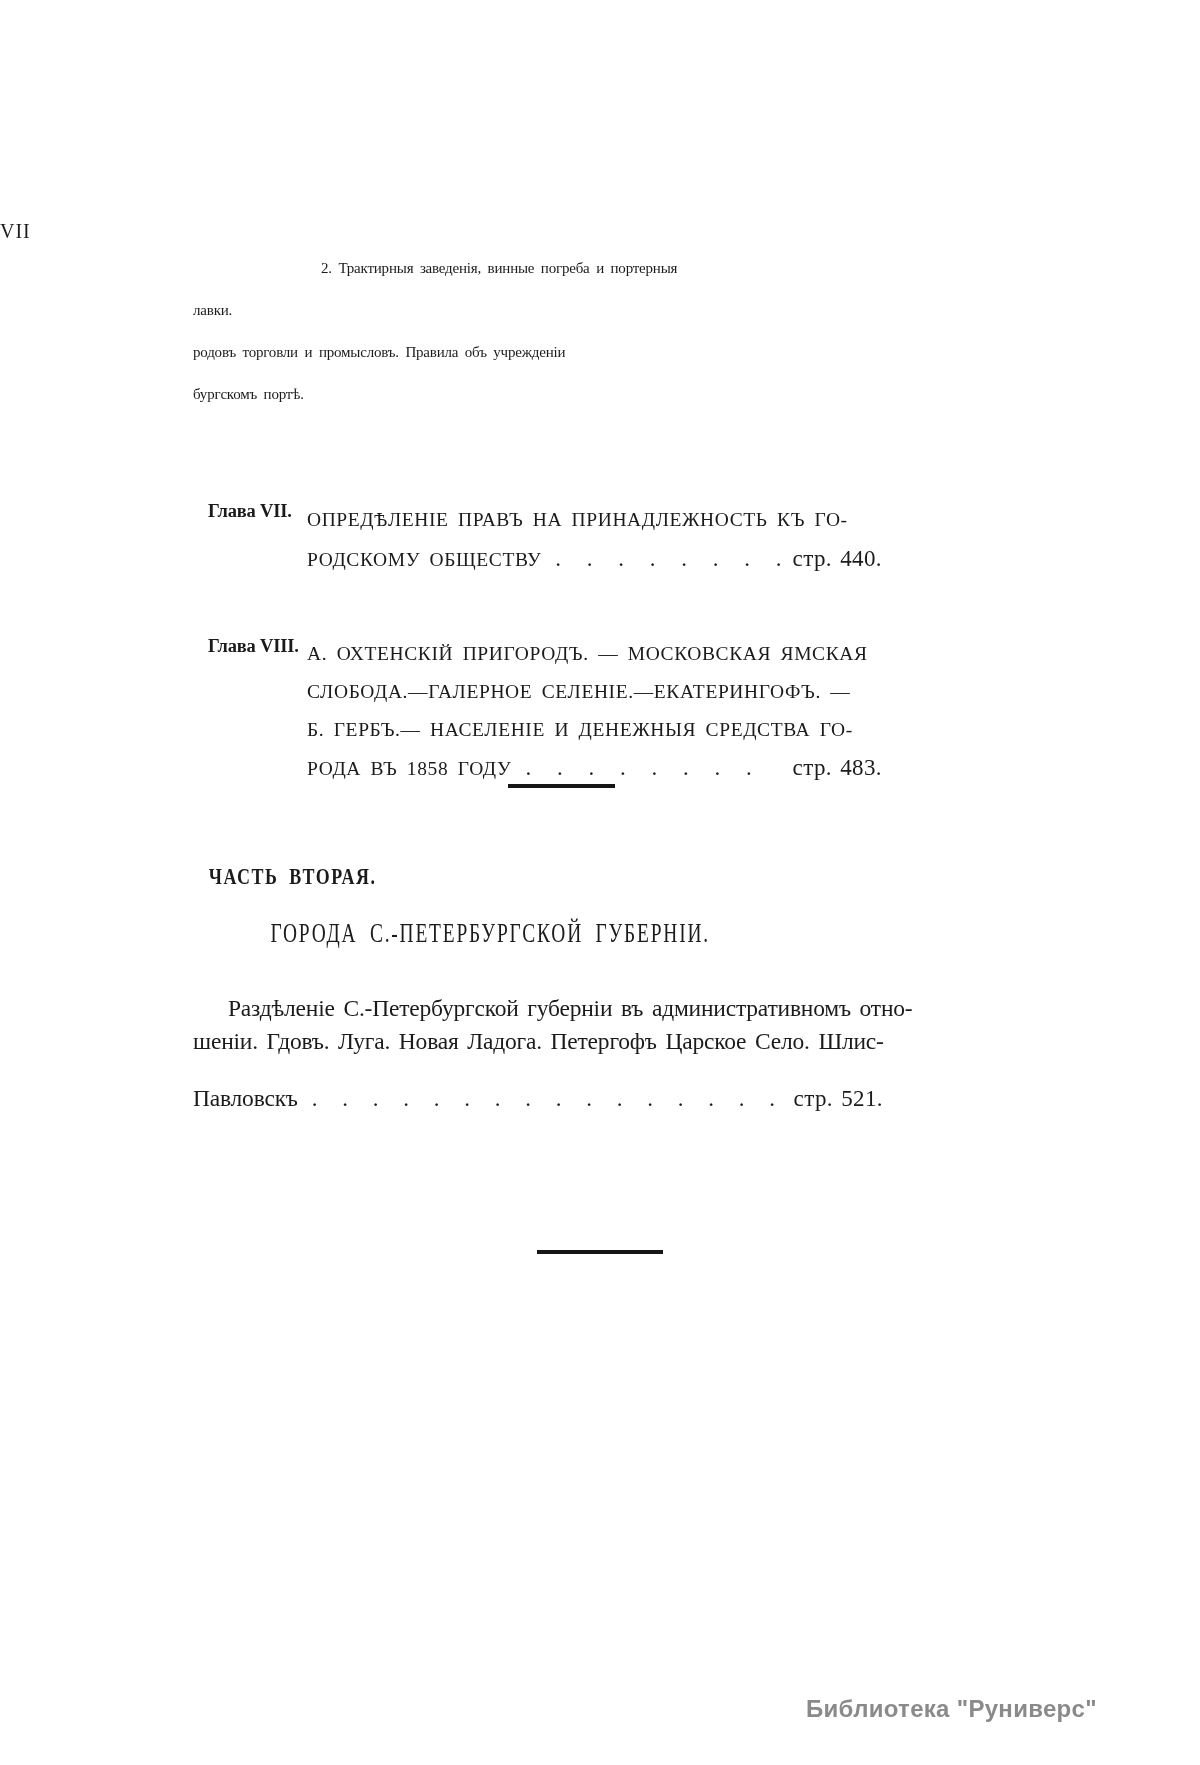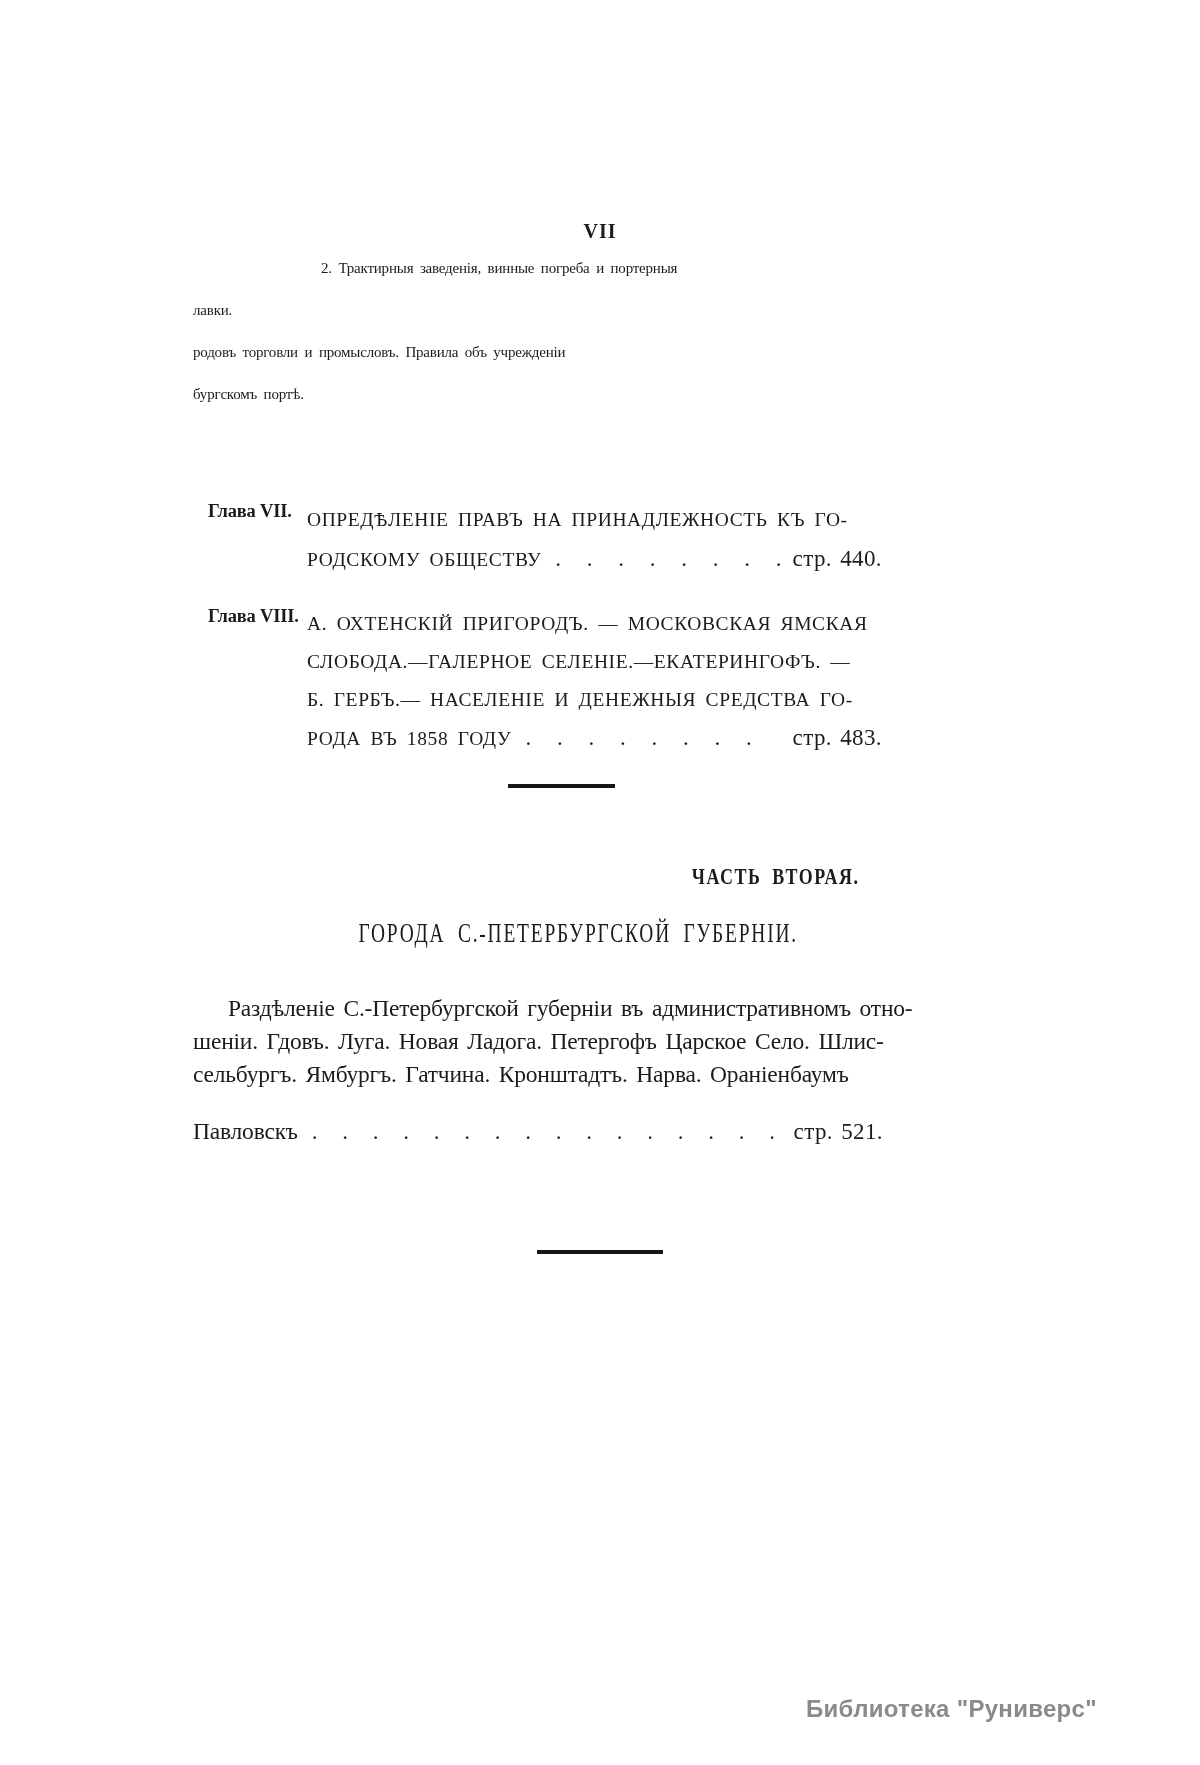--- a/index.html
+++ b/index.html
@@ -11,23 +11,22 @@
     font-family: "Liberation Serif", serif;
     color: #1b1b1b;
     overflow: hidden;
   }
 
   
   .pagenum {
     position: absolute;
     top: 220px; left: 0;
     width: 1200px;
-    text-align: center;
     font-size: 20px;
-    font-weight: bold;
+    font-weight: normal;
     letter-spacing: 1px;
   }
 
   
   .toc-items {
     position: absolute;
     left: 193px; top: 247px;
     width: 700px;
     font-size: 15px;
     line-height: 42px;
@@ -38,21 +37,21 @@
   .toc-items .line.first { padding-left: 128px; }
 
   
   .chapter {
     position: absolute;
     left: 208px;
     display: flex;
     align-items: flex-start;
   }
   .chapter.ch7 { top: 500px; }
-  .chapter.ch8 { top: 605px; }
+  .chapter.ch8 { top: 635px; }
   .ch-label {
     width: 99px;
     flex: 0 0 99px;
     font-size: 18.5px;
     font-weight: bold;
     letter-spacing: -0.2px;
     white-space: nowrap;
     padding-top: 1px;
   }
   .ch-body { width: 575px; }
@@ -82,23 +81,23 @@
   }
 
   
   .rule { position: absolute; height: 4px; background: #161616; }
   .rule.rule1 { left: 508px; top: 784px; width: 107px; }
   .rule.rule2 { left: 537px; top: 1250px; width: 126px; }
 
   
   .h1wrap, .h2wrap {
     position: absolute;
-    left: 193px;
+    left: 185px;
     width: 690px;
-    text-align: right;
+    text-align: left;
   }
   .h1wrap { top: 864px; }
   .h2wrap { top: 918px; }
   .h1 {
     display: inline-block;
     font-size: 23px;
     font-weight: bold;
     letter-spacing: 2px;
     word-spacing: 6px;
     transform: scaleX(0.78);
@@ -186,21 +185,20 @@
   <div class="h1wrap">
     <span class="h1">ЧАСТЬ ВТОРАЯ.</span>
   </div>
   <div class="h2wrap">
     <span class="h2">ГОРОДА С.-ПЕТЕРБУРГСКОЙ ГУБЕРНІИ.</span>
   </div>
 
   <div class="para">
     <div class="line first">Раздѣленіе С.-Петербургской губерніи въ административномъ отно-</div>
     <div class="line">шеніи. Гдовъ. Луга. Новая Ладога. Петергофъ Царское Село. Шлис-</div>
-    <div class="line">сельбургъ. Ямбургъ. Гатчина. Кронштадтъ. Нарва. Ораніенбаумъ</div>
     <div class="line leader-row">
       <span class="lead-text">Павловскъ</span>
       <span class="dots">. . . . . . . . . . . . . . . .</span>
       <span class="pref">стр. 521.</span>
     </div>
   </div>
 
   <div class="rule rule2"></div>
 
   <div class="watermark">Библиотека "Руниверс"</div>

